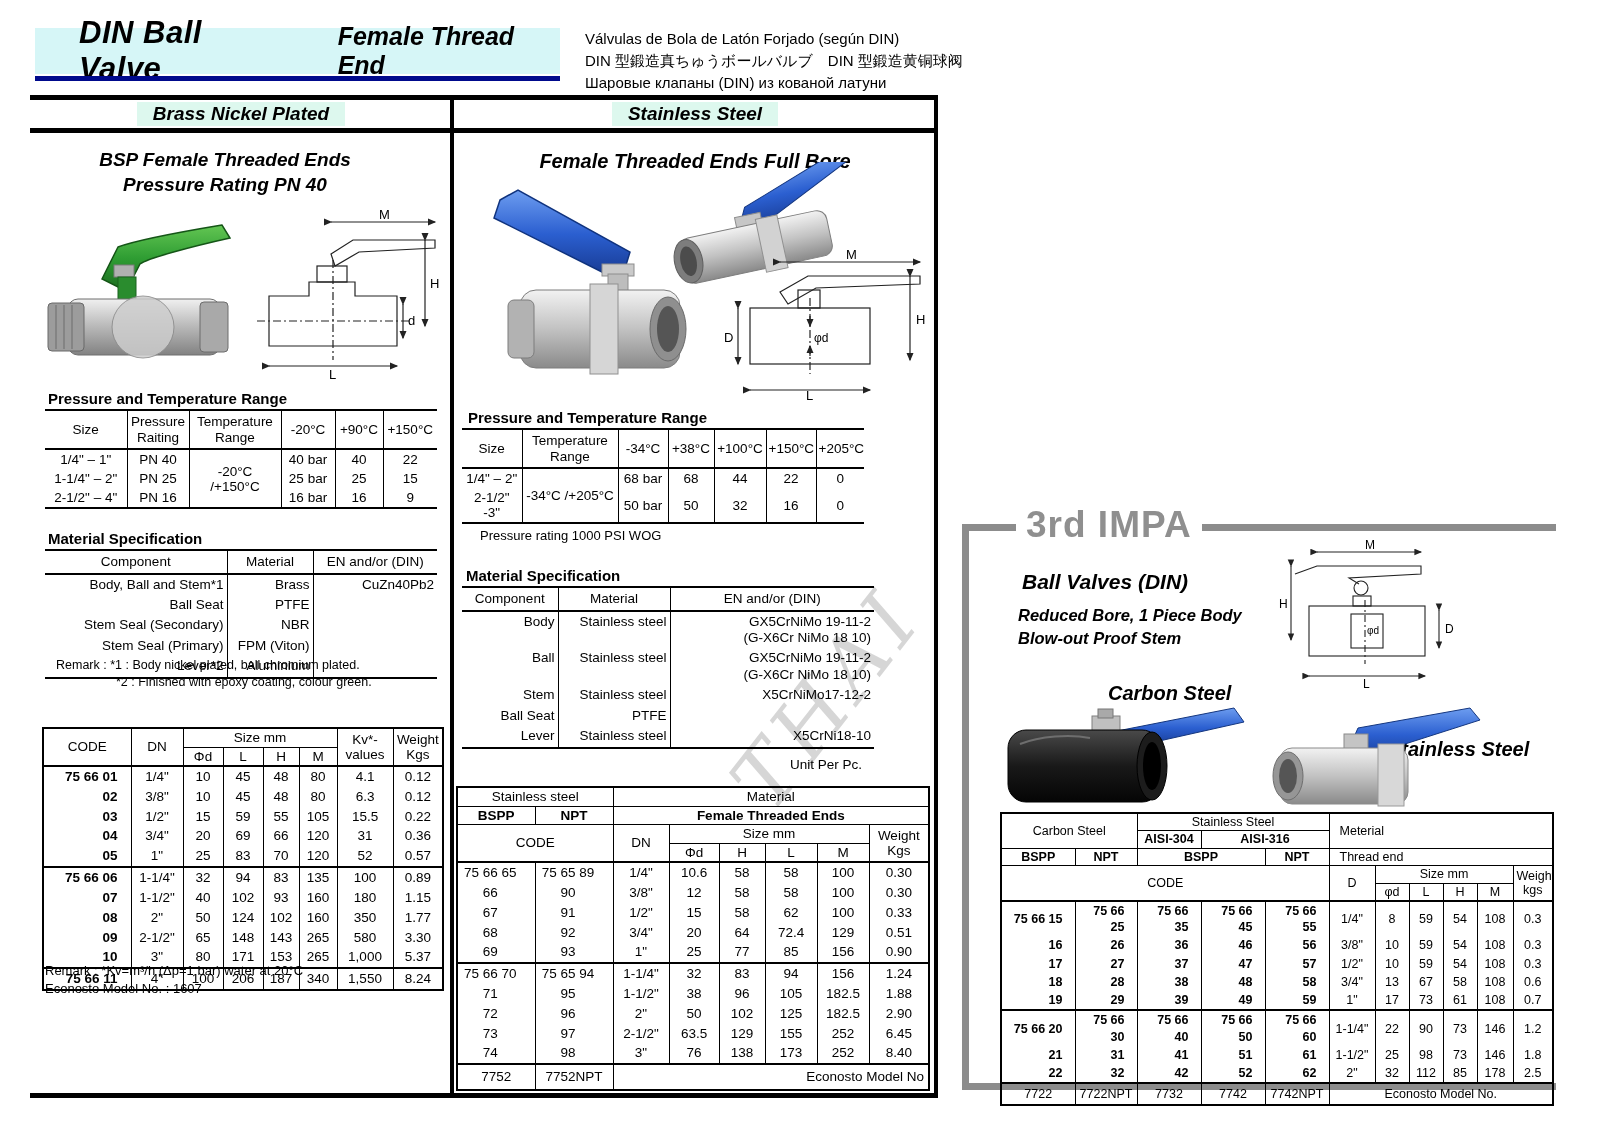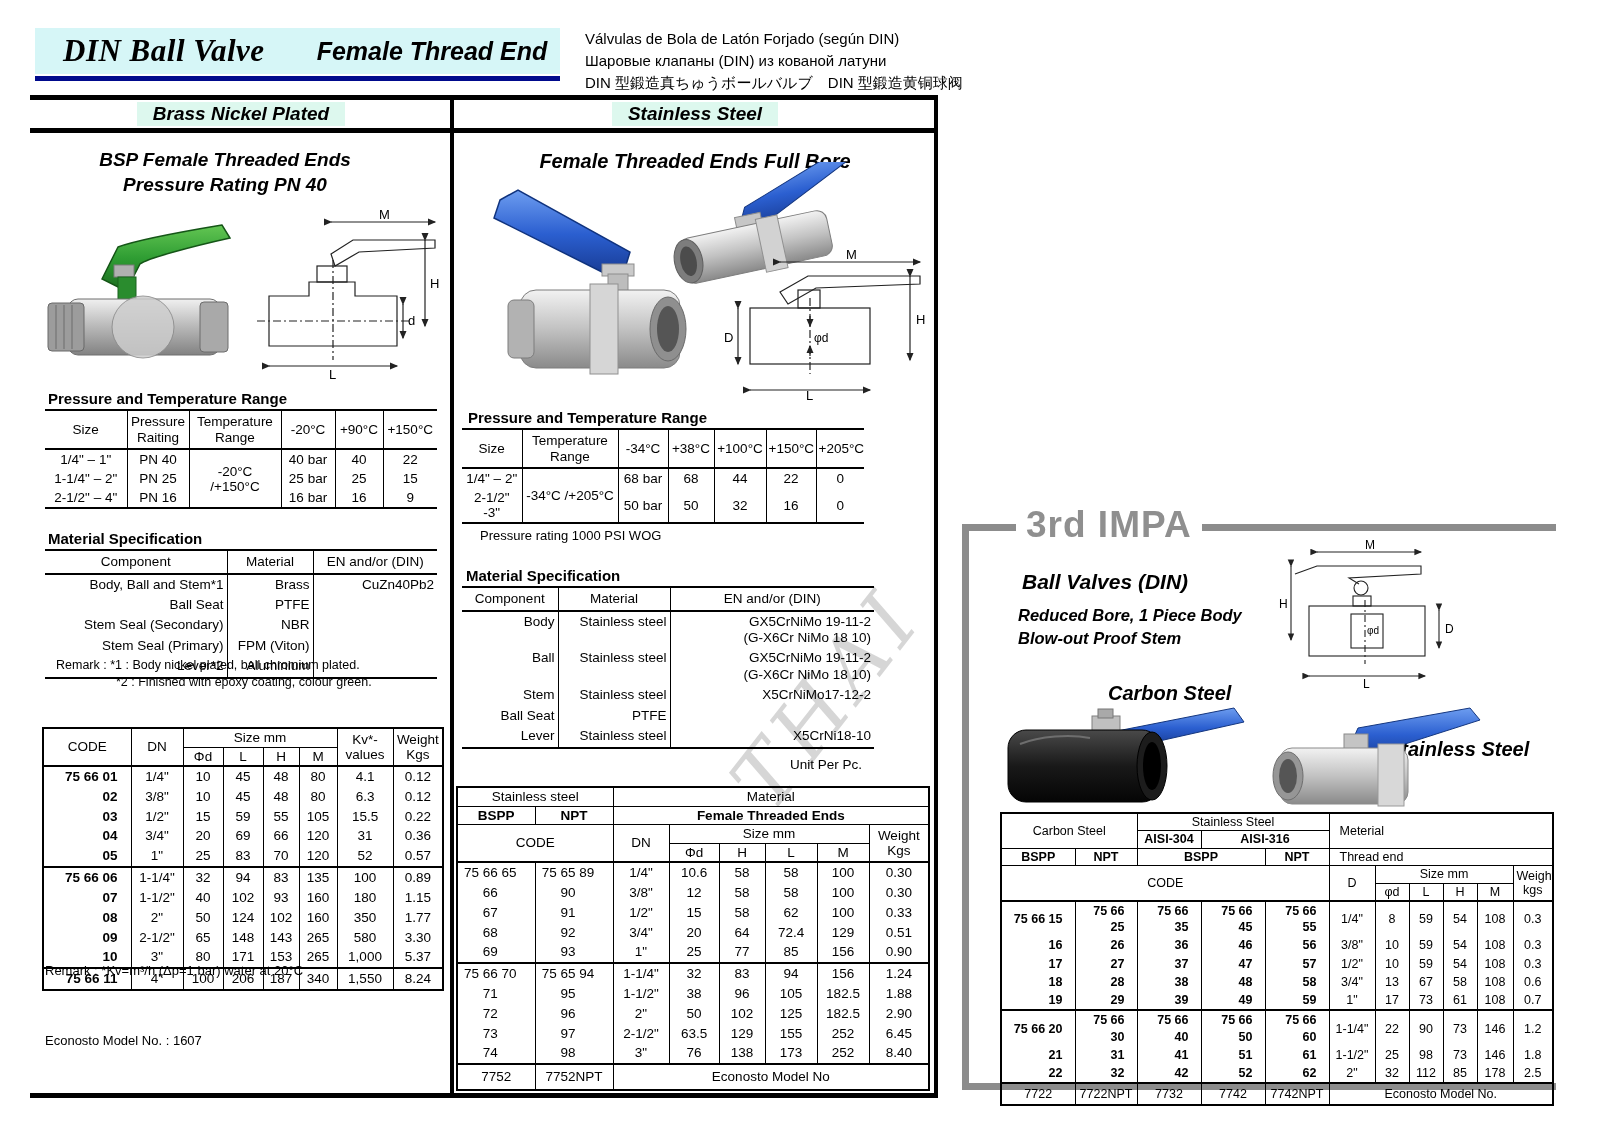--- a/index.html
+++ b/index.html
@@ -4,21 +4,21 @@
 <style>
   html,body{margin:0;padding:0;background:#fff;}
   .page{position:relative;width:1608px;height:1146px;background:#fff;overflow:hidden;
         font-family:"Liberation Sans",sans-serif;color:#000;}
   .abs{position:absolute;}
   .bi{font-weight:bold;font-style:italic;}
   .b{font-weight:bold;}
 
   
   .title-band{left:35px;top:28px;width:525px;height:46px;background:#d6f6f7;display:flex;align-items:center;}
-  .title-main{font-size:31px;margin-left:28px;letter-spacing:.5px;font-family:Liberation Serif, serif;}
+  .title-main{font-size:31px;margin-left:44px;letter-spacing:.5px;}
   .title-sub{font-size:25px;margin-left:52px;}
   .title-underline{left:35px;top:76px;width:525px;height:5px;background:#000a8c;}
   .lang-block{left:585px;top:28px;font-size:15px;line-height:1.45;}
 
   
   .hbar{background:#000;height:5px;}
   .vbar{background:#000;width:4px;}
   .band-label{background:#ddf8ee;padding:1px 16px;font-size:19px;}
   .graybar{background:#8c8c8c;}
 
@@ -39,21 +39,21 @@
 
   .sec-title{font-size:15px;font-weight:bold;}
   .t-pt{font-size:13.5px;}
   .t-mat{font-size:13.5px;}
   .t-mat td{text-align:right;padding-left:9px;white-space:pre-line;vertical-align:top;line-height:1.22;}
   .t-codes{font-size:13.5px;}
   .t-codes td{line-height:1.32;}
   .lc tbody td:first-child{text-align:right;padding-right:13px;font-weight:bold;}
   .mc tbody td:nth-child(-n+2){padding-right:15px;font-weight:normal;}
   .ic tbody td:nth-child(-n+5){text-align:right;padding-right:12px;font-weight:bold;}
-  .fl{text-align:center;padding-left:26px;}
+  .fl{text-align:right;padding-left:26px;}
   .remark{font-size:12.5px;}
   .ic{font-size:12.5px;}
   .ic tbody td{line-height:1.3;}
   .hdr-left{text-align:left;padding-left:10px;}
 
   .watermark{left:712px;top:768px;transform:rotate(-52deg);transform-origin:0 0;
              font-family:"DejaVu Serif",serif;font-size:82px;font-style:italic;
              color:#9f9f9f;opacity:.42;letter-spacing:8px;}
   .impa-title{font-size:37px;font-weight:bold;color:#8f8f8f;letter-spacing:1px;background:#fff;padding:0 10px;}
   svg text{font-family:"Liberation Sans",sans-serif;}
@@ -65,22 +65,22 @@
 
   <div class="abs watermark">THAI</div>
 
   <div class="abs title-band">
     <span class="bi title-main">DIN Ball Valve</span>
     <span class="bi title-sub">Female Thread End</span>
   </div>
   <div class="abs title-underline"></div>
   <div class="abs lang-block">
     <div>Válvulas de Bola de Latón Forjado (según DIN)</div>
+    <div>DIN 型鍛造真ちゅうボールバルブ　DIN 型鍛造黄铜球阀</div>
     <div>Шаровые клапаны (DIN) из кованой латуни</div>
-    <div>DIN 型鍛造真ちゅうボールバルブ　DIN 型鍛造黄铜球阀</div>
   </div>
 
   <div class="abs hbar" style="left:30px;top:95px;width:908px;"></div>
   <div class="abs" style="left:30px;top:100px;width:422px;height:28px;display:flex;align-items:center;justify-content:center;">
     <span class="bi band-label">Brass Nickel Plated</span>
   </div>
   <div class="abs" style="left:456px;top:100px;width:478px;height:28px;display:flex;align-items:center;justify-content:center;">
     <span class="bi band-label">Stainless Steel</span>
   </div>
   <div class="abs hbar" style="left:30px;top:128px;width:908px;"></div>
@@ -373,21 +373,21 @@
           <td>100</td>
           <td>206</td>
           <td>187</td>
           <td>340</td>
           <td>1,550</td>
           <td>8.24</td>
         </tr>
       </tbody>
   </table>
   <div class="abs" style="left:45px;top:963px;font-size:13px;">Remark : *Kv=m³/h (Δp=1 bar) water at 20°C</div>
-  <div class="abs" style="left:45px;top:1033px;font-size:13px;">Econosto Model No. : 1607</div>
+  <div class="abs" style="left:45px;top:981px;font-size:13px;">Econosto Model No. : 1607</div>
 
   <div class="abs bi" style="left:470px;top:150px;width:450px;text-align:center;font-size:20px;">Female Threaded Ends Full Bore</div>
 
   <svg class="abs" style="left:462px;top:178px;" width="240" height="220" viewBox="0 0 240 220">
     <defs>
       <linearGradient id="gB" x1="0" y1="0" x2="0" y2="1">
         <stop offset="0" stop-color="#6d9df0"></stop>
           <stop offset=".5" stop-color="#2b5fd0"></stop>
           <stop offset="1" stop-color="#16388f"></stop>
       </linearGradient>

